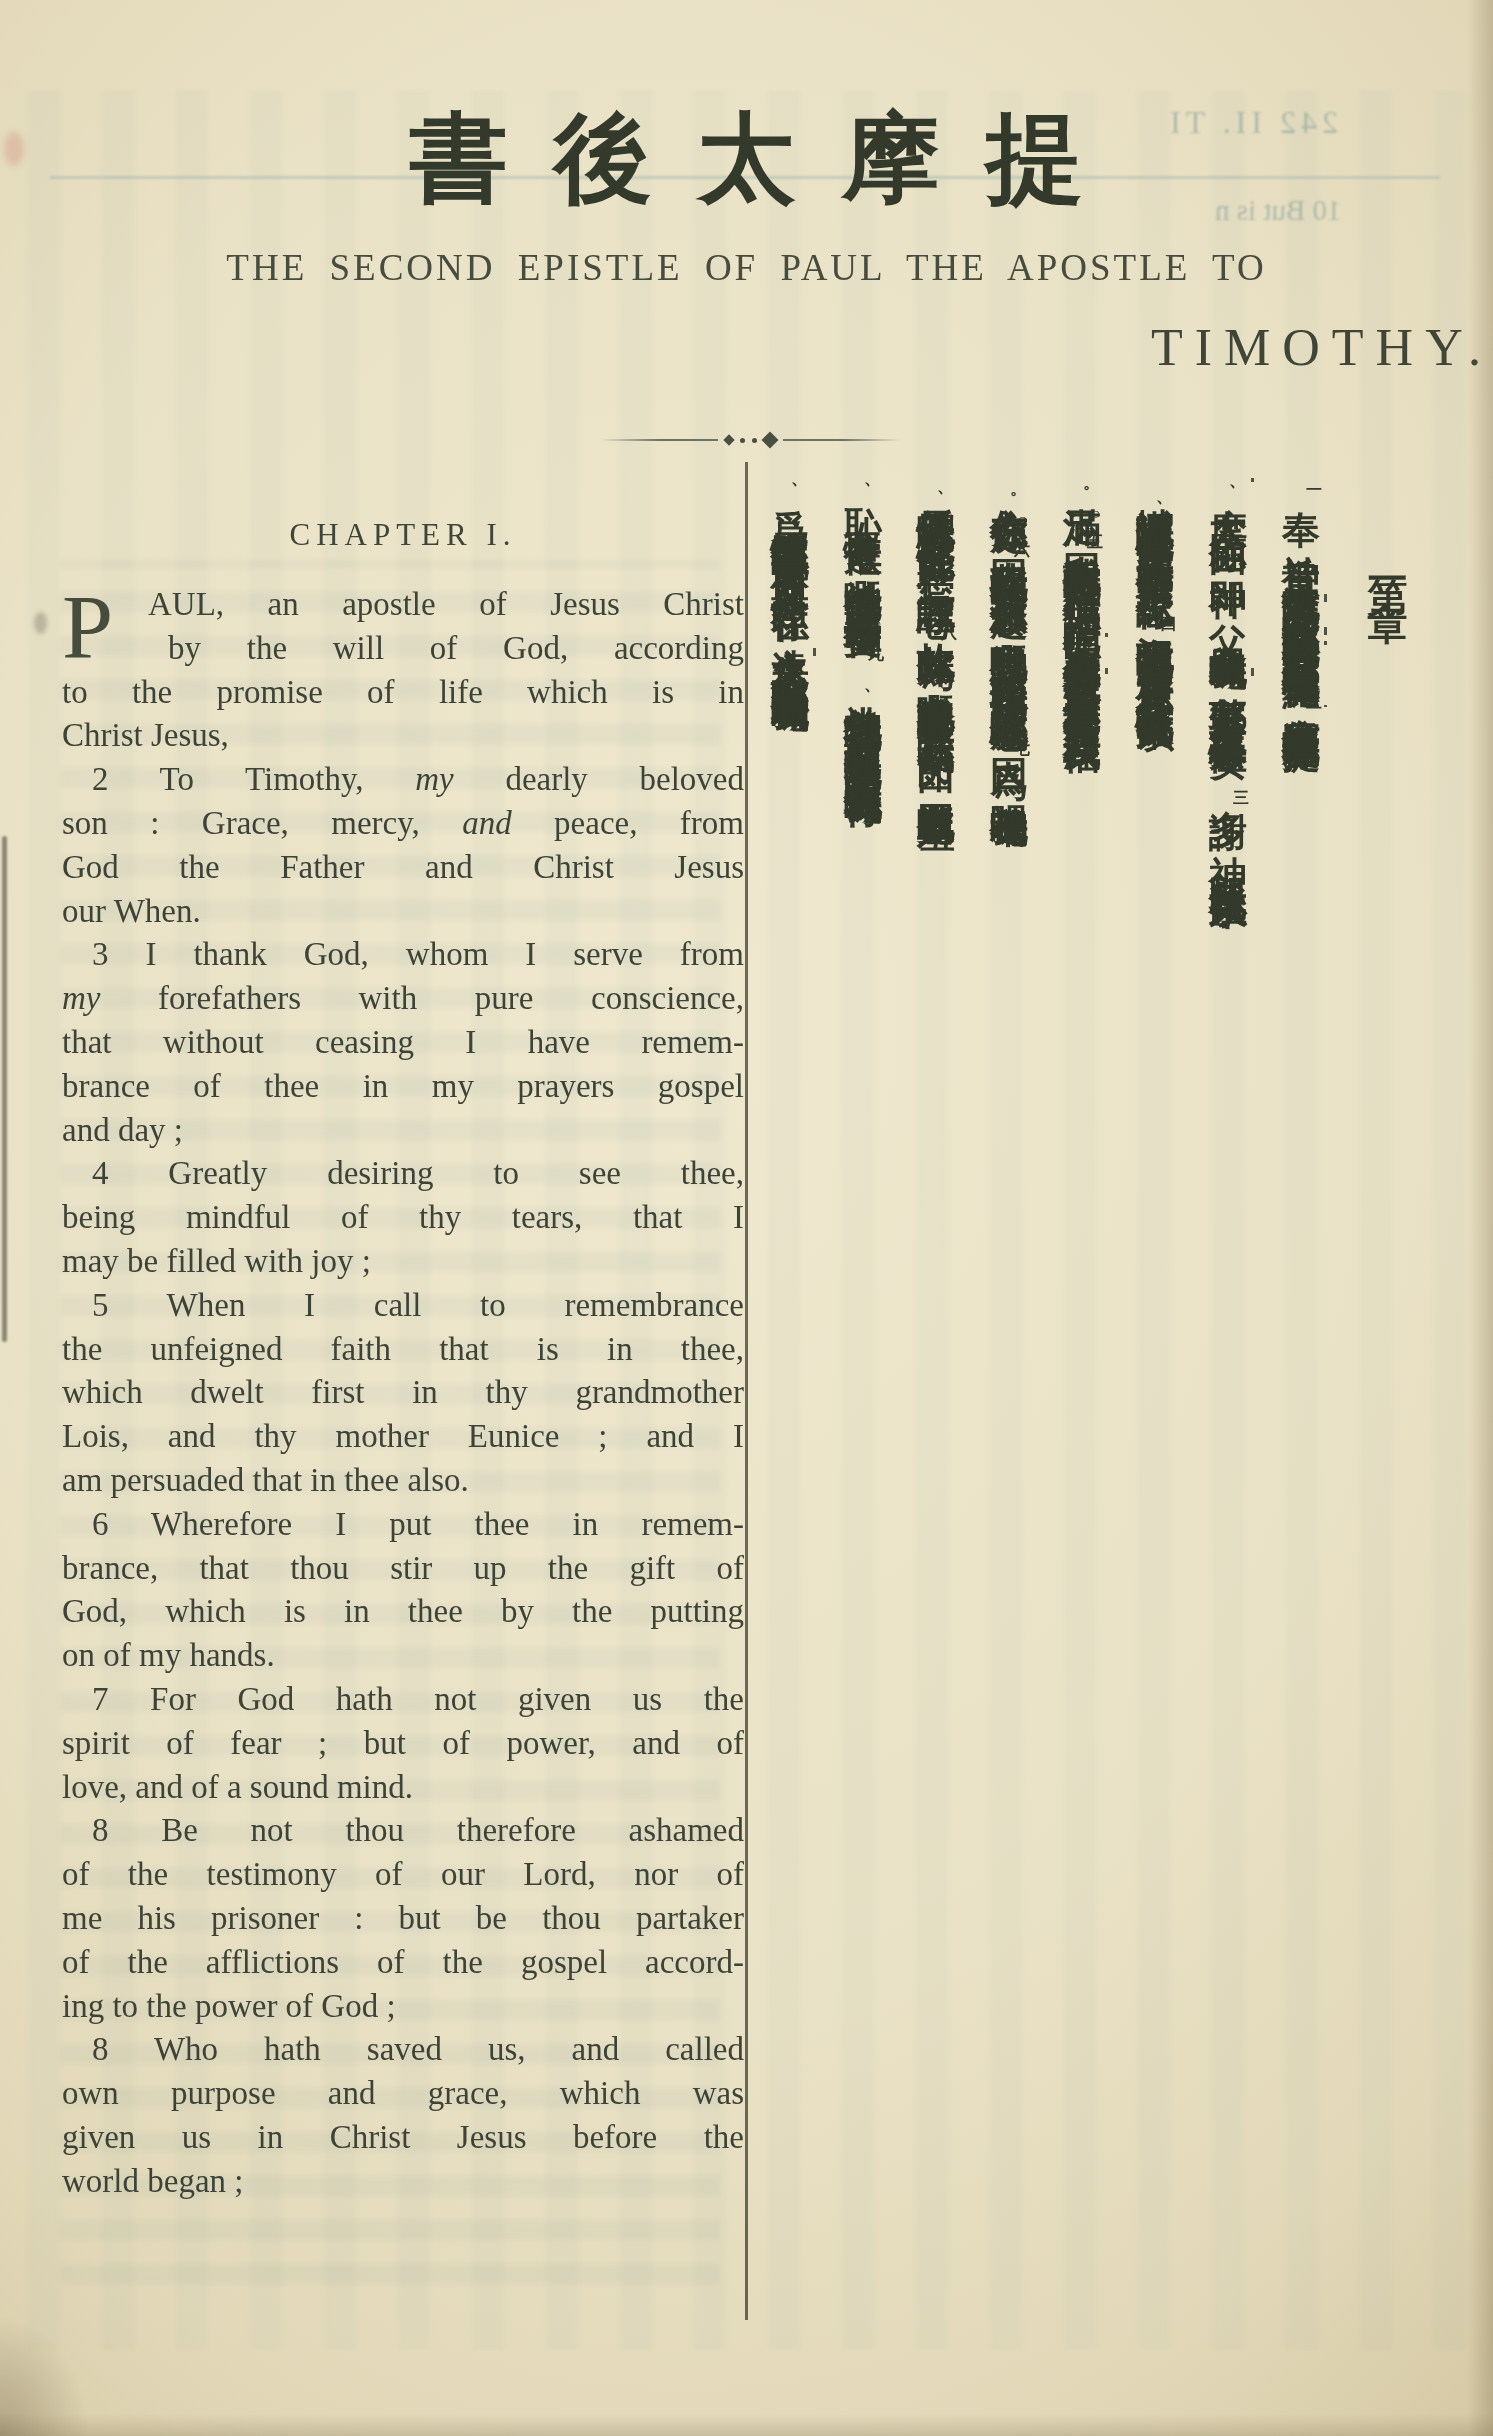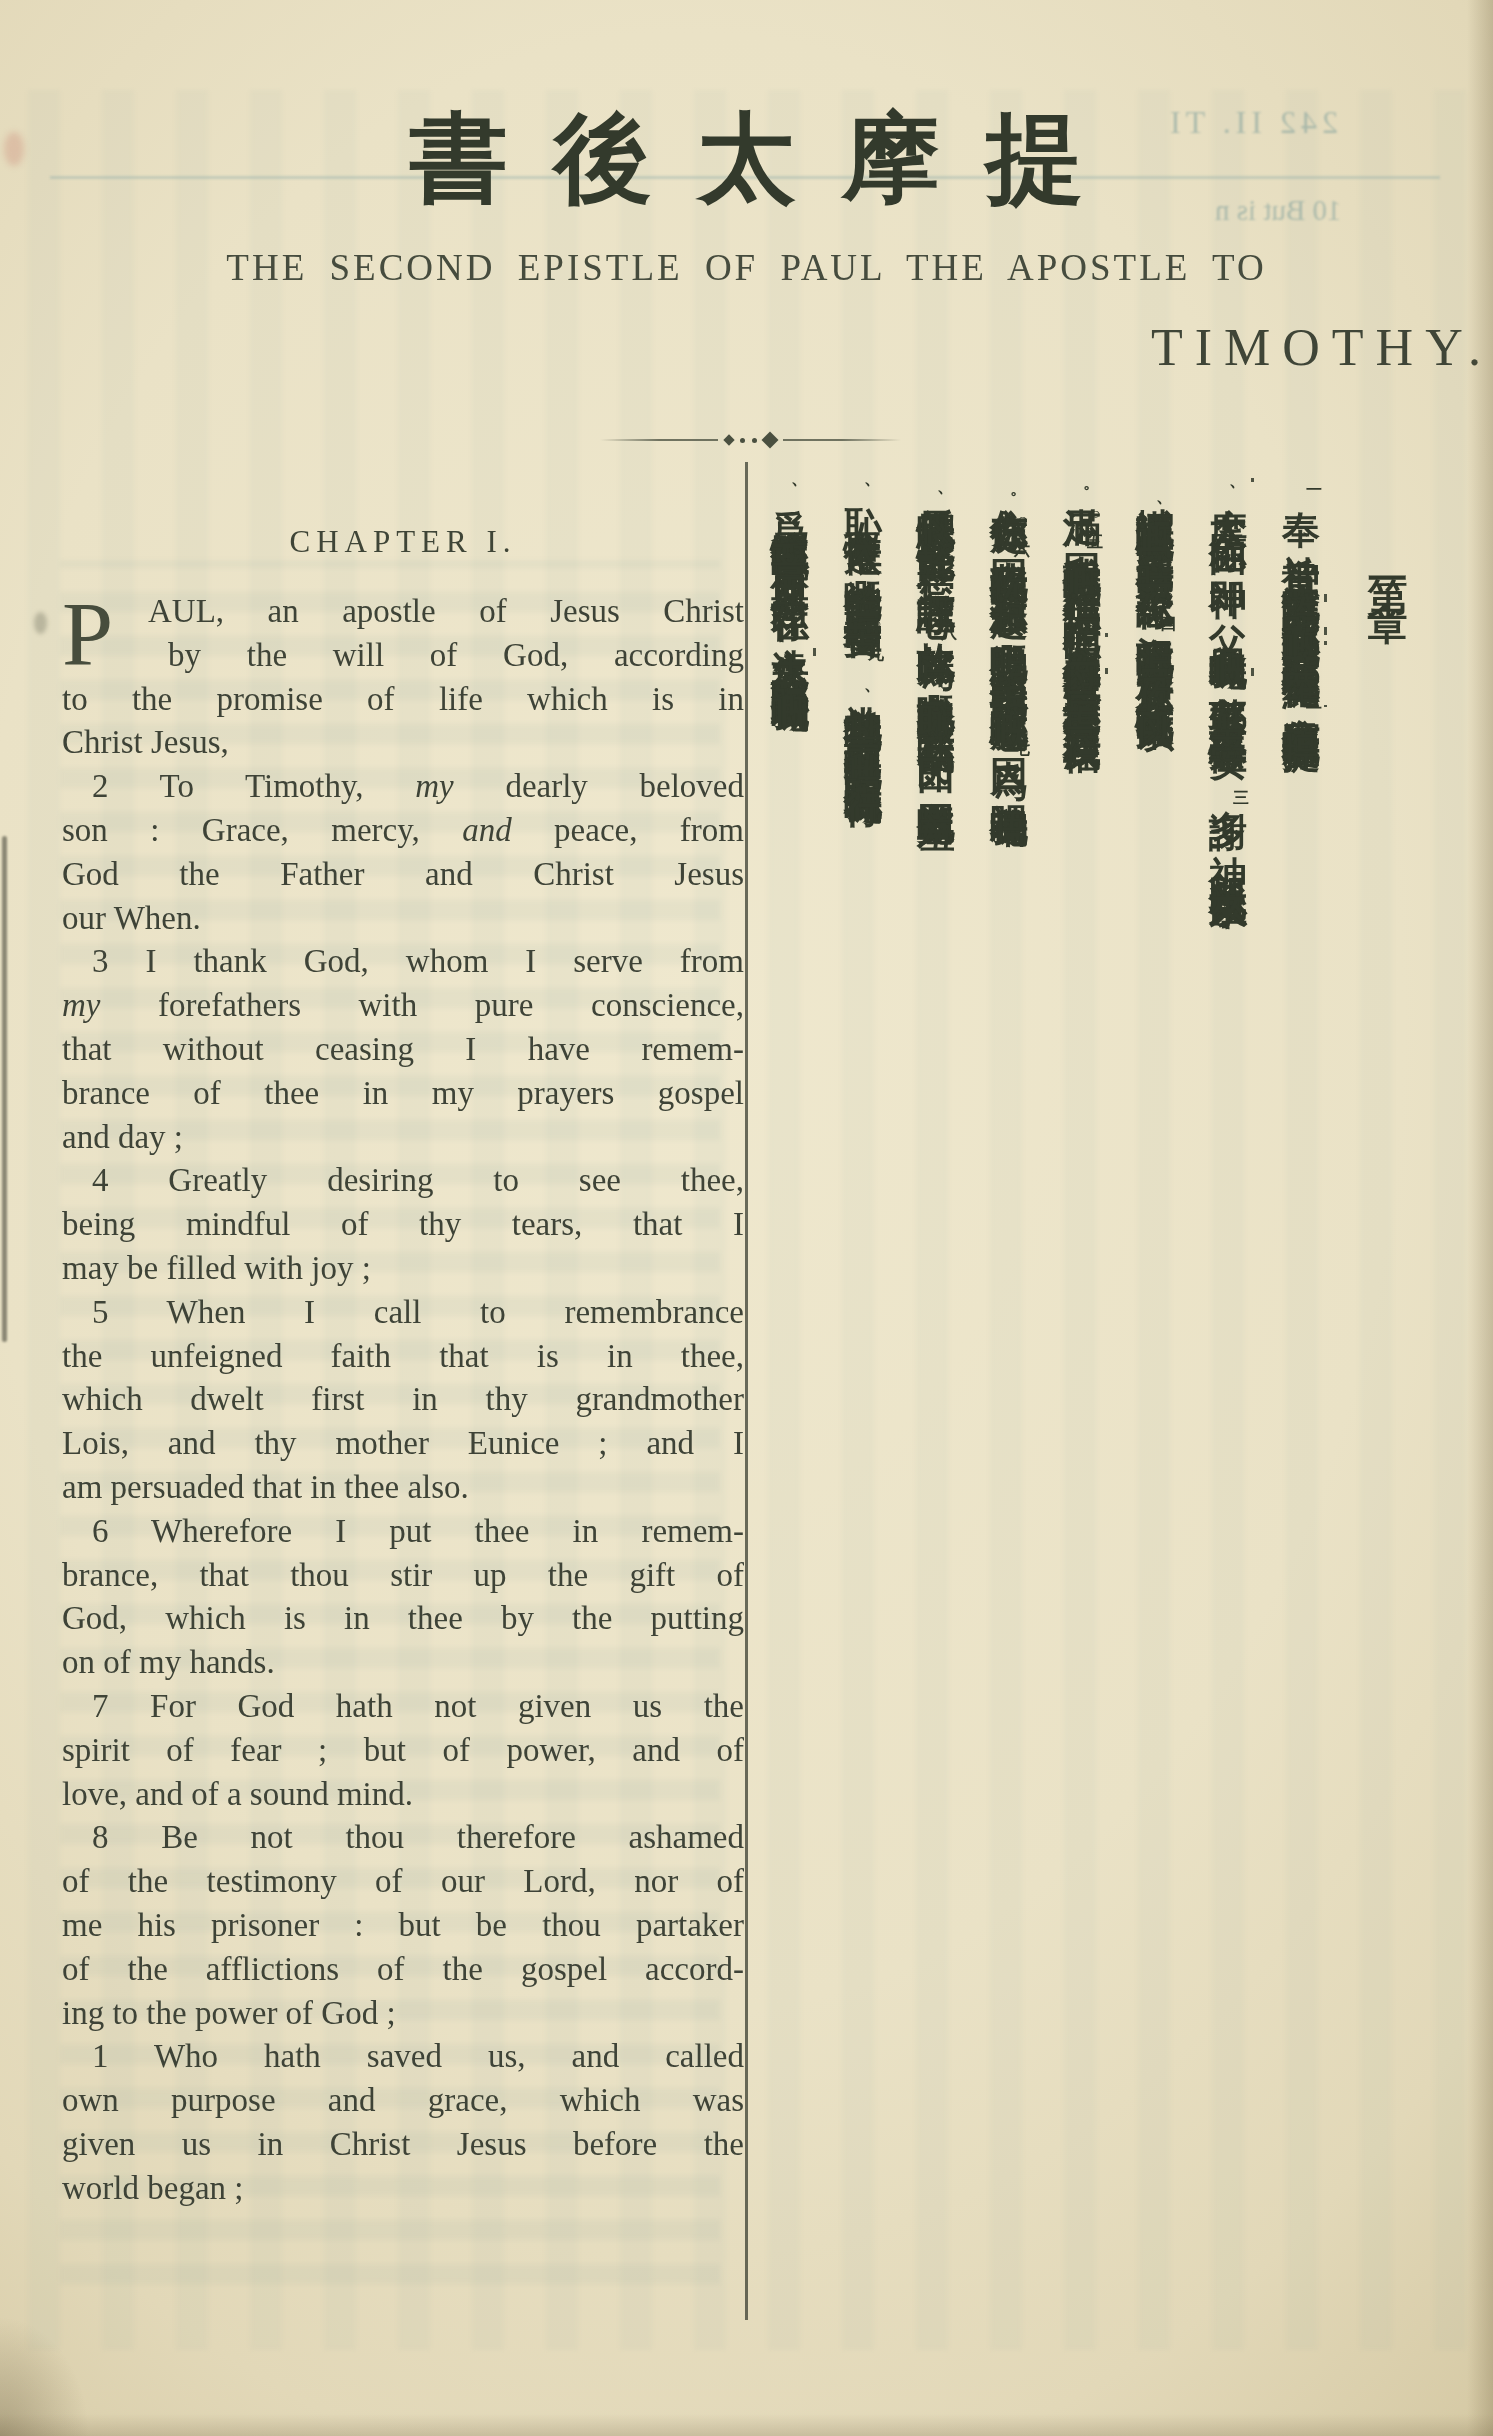--- a/index.html
+++ b/index.html
@@ -92,21 +92,21 @@
   .orn-dot{width:5px;height:5px;border-radius:50%;background:#4a5040;}
 
   
   .vdivider{position:absolute;left:745px;top:462px;width:3px;height:1858px;
     background:rgba(52,57,45,.72);}
 
   
   .english-col{position:absolute;left:62px;top:512px;width:682px;}
   .chapter-heading{
     text-align:center;font-size:31px;letter-spacing:6px;
-    color:#3f4537;margin:12px 0 30px 0;font-weight:normal;
+    color:#3f4537;margin:5px 0 30px 0;font-weight:normal;
   }
   .en-lines{position:relative;font-size:33px;color:#3e4337;}
   .en-line{
     height:43.8px;line-height:43.8px;
     text-align:justify;text-align-last:justify;
     white-space:nowrap;
   }
   .en-line.vend{text-align-last:left;}
   .en-line.vstart{text-indent:30px;}
   .en-line.l0{margin-left:86px;}
@@ -208,21 +208,21 @@
         <div class="en-line">God, which is in thee by the putting</div>
         <div class="en-line vend">on of my hands.</div>
         <div class="en-line vstart">7 For God hath not given us the</div>
         <div class="en-line">spirit of fear ; but of power, and of</div>
         <div class="en-line vend">love, and of a sound mind.</div>
         <div class="en-line vstart">8 Be not thou therefore ashamed</div>
         <div class="en-line">of the testimony of our Lord, nor of</div>
         <div class="en-line">me his prisoner : but be thou partaker</div>
         <div class="en-line">of the afflictions of the gospel accord-</div>
         <div class="en-line vend">ing to the power of God ;</div>
-        <div class="en-line vstart">1 Who hath saved us, and called</div>
+        <div class="en-line vstart">8 Who hath saved us, and called</div>
         <div class="en-line">own purpose and grace, which was</div>
         <div class="en-line">given us in Christ Jesus before the</div>
         <div class="en-line vend">world began ;</div>
       </div>
   </section>
 
   <section>
     <div class="cn-chapter">第一章</div>
     <div class="cn-cols" id="cn-cols">
         <div class="cn-col"><span class="vn">一</span>奉　神旨意<span class="pt">、</span>遵依生命嘅應許<span class="pt">、</span>即係在於<span class="pn">基督耶穌</span>嘅<span class="pt">、</span>做<span class="pn">耶穌基督</span>嘅使徒<span class="pn">保羅</span><span class="pt">、</span><span class="vn">○二</span>寫信通知我所愛嘅仔<span class="pn">提</span></div>

